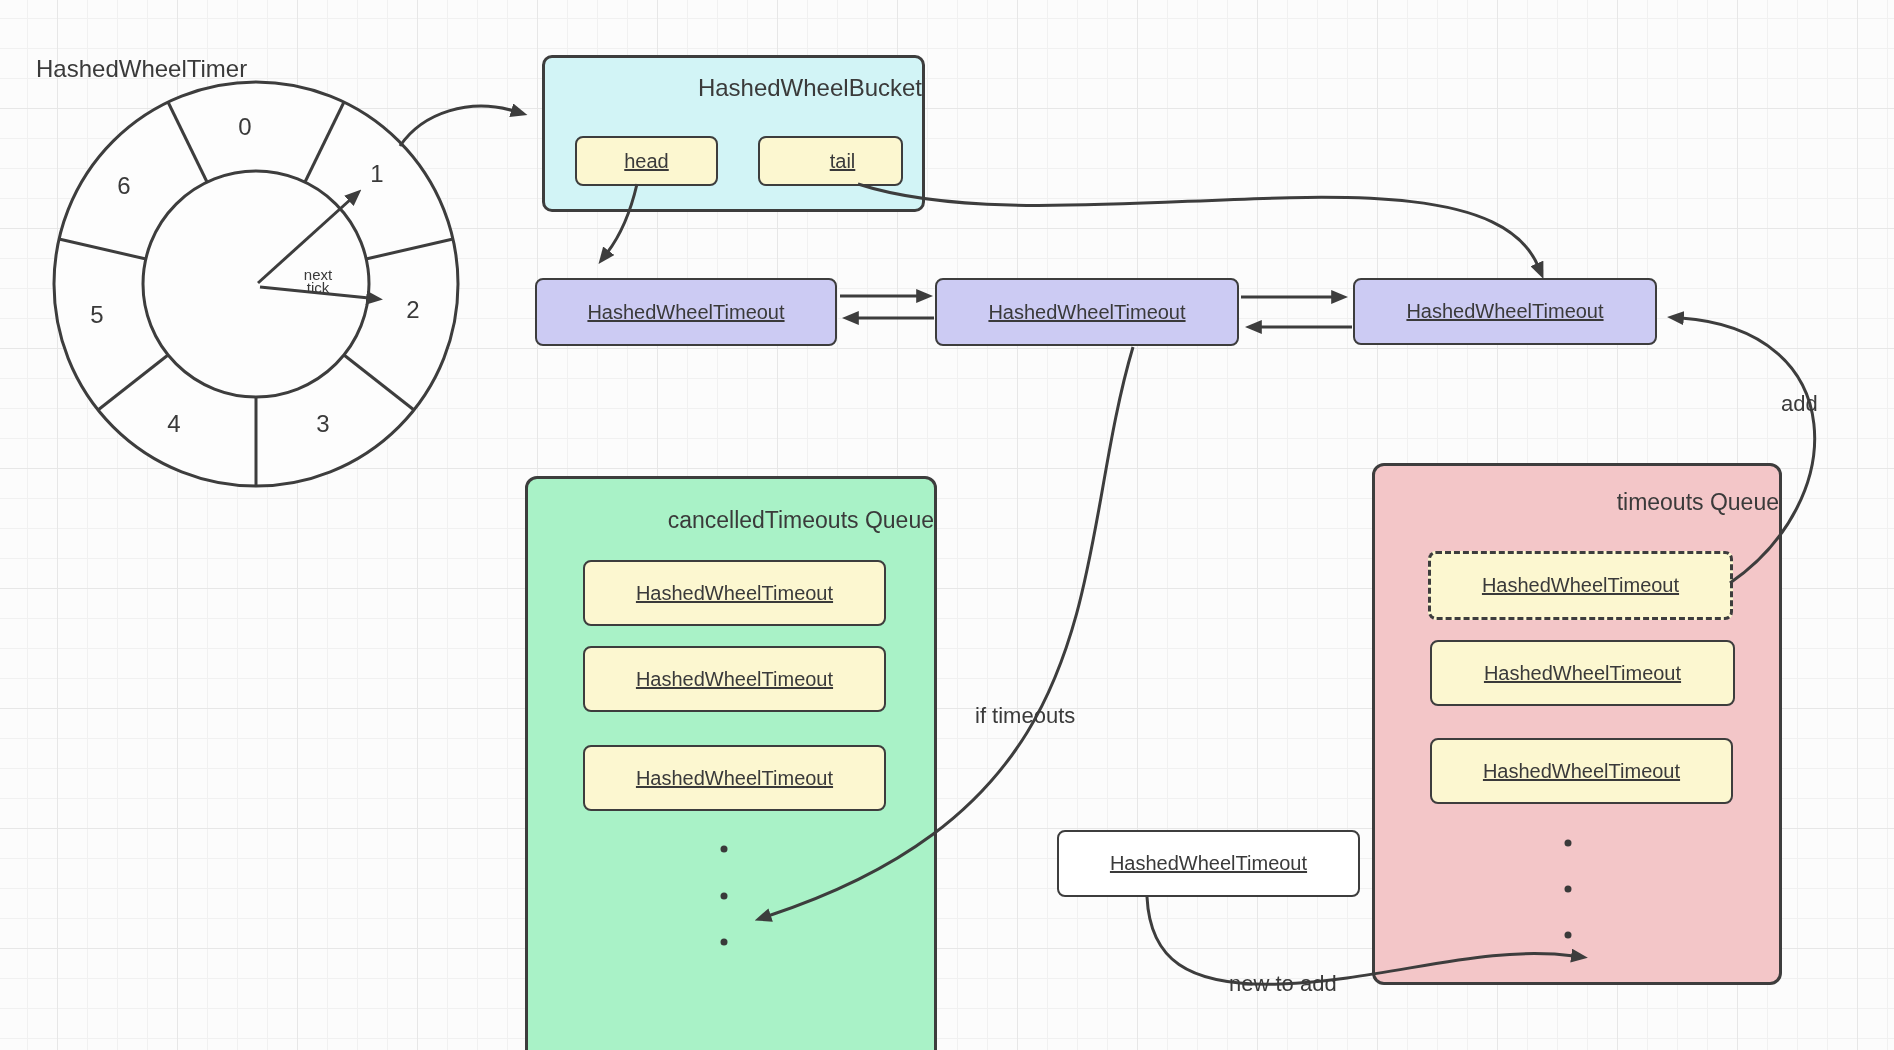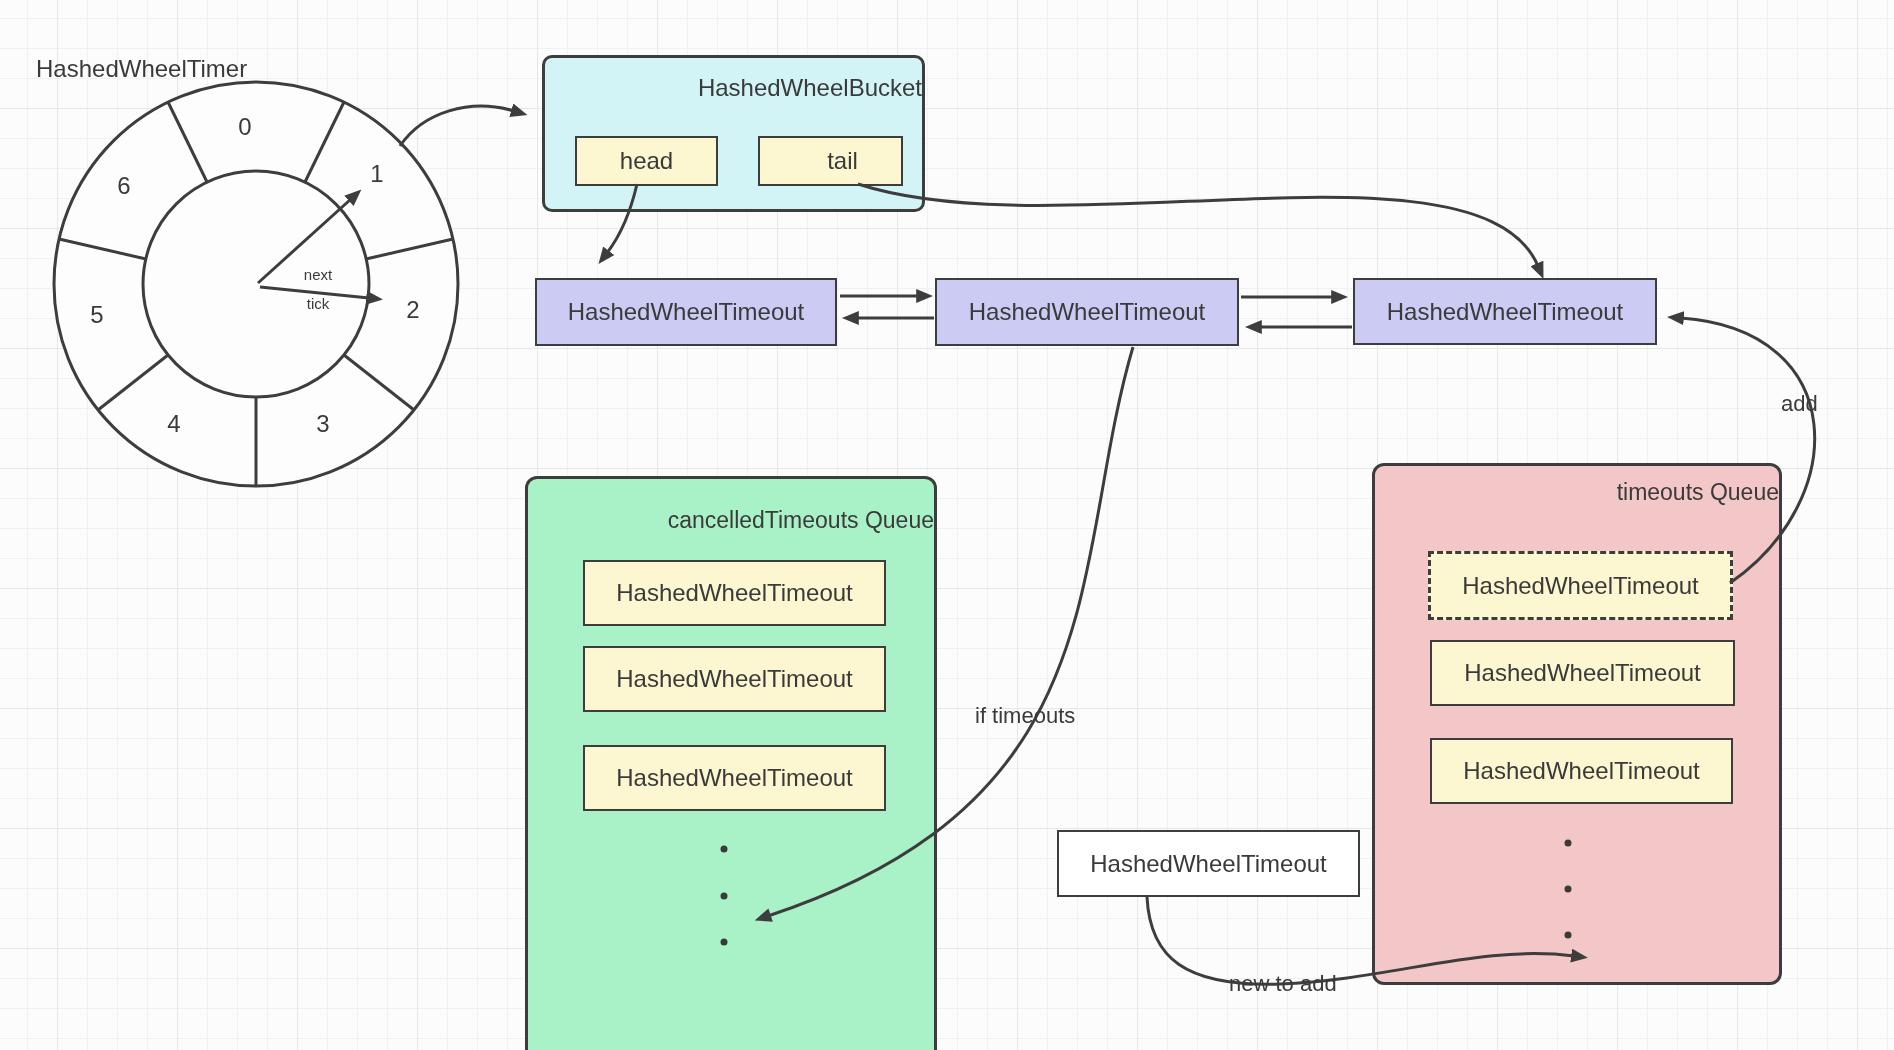--- a/index.html
+++ b/index.html
@@ -22,23 +22,23 @@
   #edge-layer{z-index:3;}
   .labels-layer{z-index:4;}
 
   .diagram-title{font-size:24px;color:#3a3a3a;}
   .wheel-num{font-size:24px;color:#3a3a3a;transform:translate(-50%,-50%);white-space:nowrap;}
   .wheel-pointer-label{font-size:15px;color:#3a3a3a;transform:translate(-50%,-50%);white-space:nowrap;}
 
   .container-box{border:3px solid #3d3d3d;border-radius:12px;color:#3a3a3a;}
   .container-title{position:absolute;left:0;right:0;text-align:right;font-size:23px;color:#3a3a3a;}
   .node{
-    border:2.5px solid #3d3d3d;border-radius:0;
+    border:2.5px solid #3d3d3d;border-radius:8px;
     display:flex;align-items:center;justify-content:center;
-    font-size:24px;color:#3a3a3a;white-space:nowrap;
+    font-size:20px;color:#3a3a3a;white-space:nowrap;text-decoration:underline;
   }
   .bucket{background:#d2f4f6;}
   .slot{background:#fcf7d0;}
   .timeout-node{background:#cccbf3;}
   .queue-green{background:#a9f2c7;}
   .queue-pink{background:#f3c6c8;}
   .white-node{background:#ffffff;}
   .dashed{border:3px dashed #3d3d3d;}
   .edge-label{font-size:22px;color:#3a3a3a;white-space:nowrap;}
 </style>
@@ -75,41 +75,41 @@
     <div class="abs diagram-title" style="left:36px;top:20px;margin-top:35px;">HashedWheelTimer</div>
 
     <span class="abs wheel-num" style="left:245px;top:127px;">0</span>
     <span class="abs wheel-num" style="left:377px;top:174px;">1</span>
     <span class="abs wheel-num" style="left:413px;top:310px;">2</span>
     <span class="abs wheel-num" style="left:323px;top:424px;">3</span>
     <span class="abs wheel-num" style="left:174px;top:424px;">4</span>
     <span class="abs wheel-num" style="left:97px;top:315px;">5</span>
     <span class="abs wheel-num" style="left:124px;top:186px;">6</span>
     <span class="abs wheel-pointer-label" style="left:318px;top:274px;">next</span>
-    <span class="abs wheel-pointer-label" style="left:318px;top:303px;text-align:right;">tick</span>
+    <span class="abs wheel-pointer-label" style="left:318px;top:287px;text-align:right;">tick</span>
 
     <div class="abs container-box bucket" style="left:542px;top:55px;width:383px;height:157px;border-radius:10px;">
       <div class="container-title" style="top:16px;font-size:24px;">HashedWheelBucket</div>
       <div class="abs node slot" style="left:30px;top:78px;width:143px;height:50px;">head</div>
       <div class="abs node slot" style="left:213px;top:78px;width:145px;height:50px;padding-left:24px;">tail</div>
     </div>
 
     <div class="abs node timeout-node" style="left:535px;top:278px;width:302px;height:68px;">HashedWheelTimeout</div>
     <div class="abs node timeout-node" style="left:935px;top:278px;width:304px;height:68px;">HashedWheelTimeout</div>
     <div class="abs node timeout-node" style="left:1353px;top:278px;width:304px;height:67px;">HashedWheelTimeout</div>
 
     <div class="abs container-box queue-green" style="left:525px;top:476px;width:412px;height:639px;">
       <div class="container-title" style="top:28px;">cancelledTimeouts Queue</div>
       <div class="abs node slot" style="left:55px;top:81px;width:303px;height:66px;">HashedWheelTimeout</div>
       <div class="abs node slot" style="left:55px;top:167px;width:303px;height:66px;">HashedWheelTimeout</div>
       <div class="abs node slot" style="left:55px;top:266px;width:303px;height:66px;">HashedWheelTimeout</div>
     </div>
 
     <div class="abs container-box queue-pink" style="left:1372px;top:463px;width:410px;height:522px;">
-      <div class="container-title" style="top:13px;">timeouts Queue</div>
+      <div class="container-title" style="top:23px;">timeouts Queue</div>
       <div class="abs node slot dashed" style="left:53px;top:85px;width:305px;height:69px;">HashedWheelTimeout</div>
       <div class="abs node slot" style="left:55px;top:174px;width:305px;height:66px;">HashedWheelTimeout</div>
       <div class="abs node slot" style="left:55px;top:272px;width:303px;height:66px;">HashedWheelTimeout</div>
     </div>
 
     <div class="abs node white-node" style="left:1057px;top:830px;width:303px;height:67px;">HashedWheelTimeout</div>
   </div>
 
   <svg id="edge-layer" class="layer" width="1894" height="1050" viewBox="0 0 1894 1050">
     <defs>

